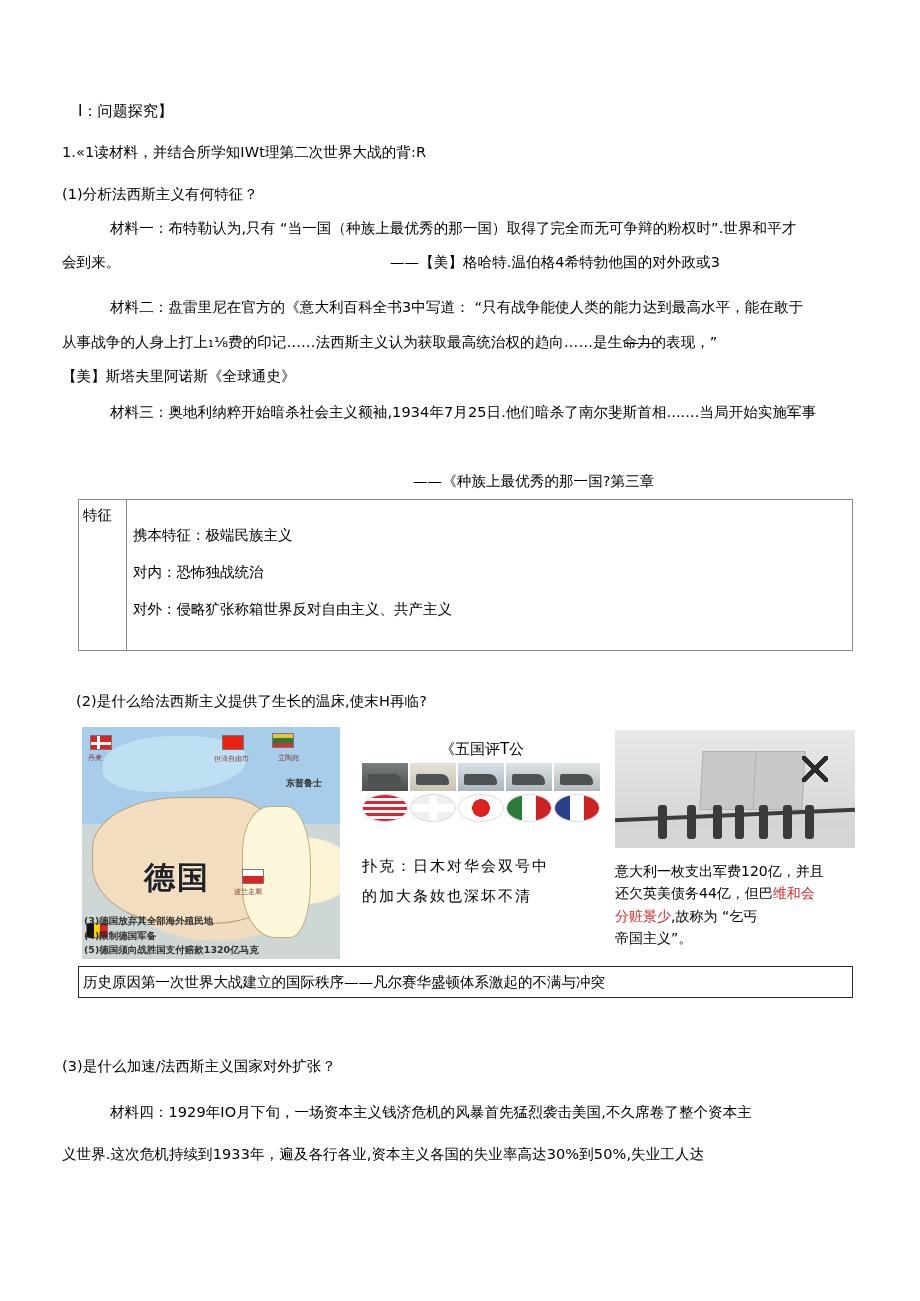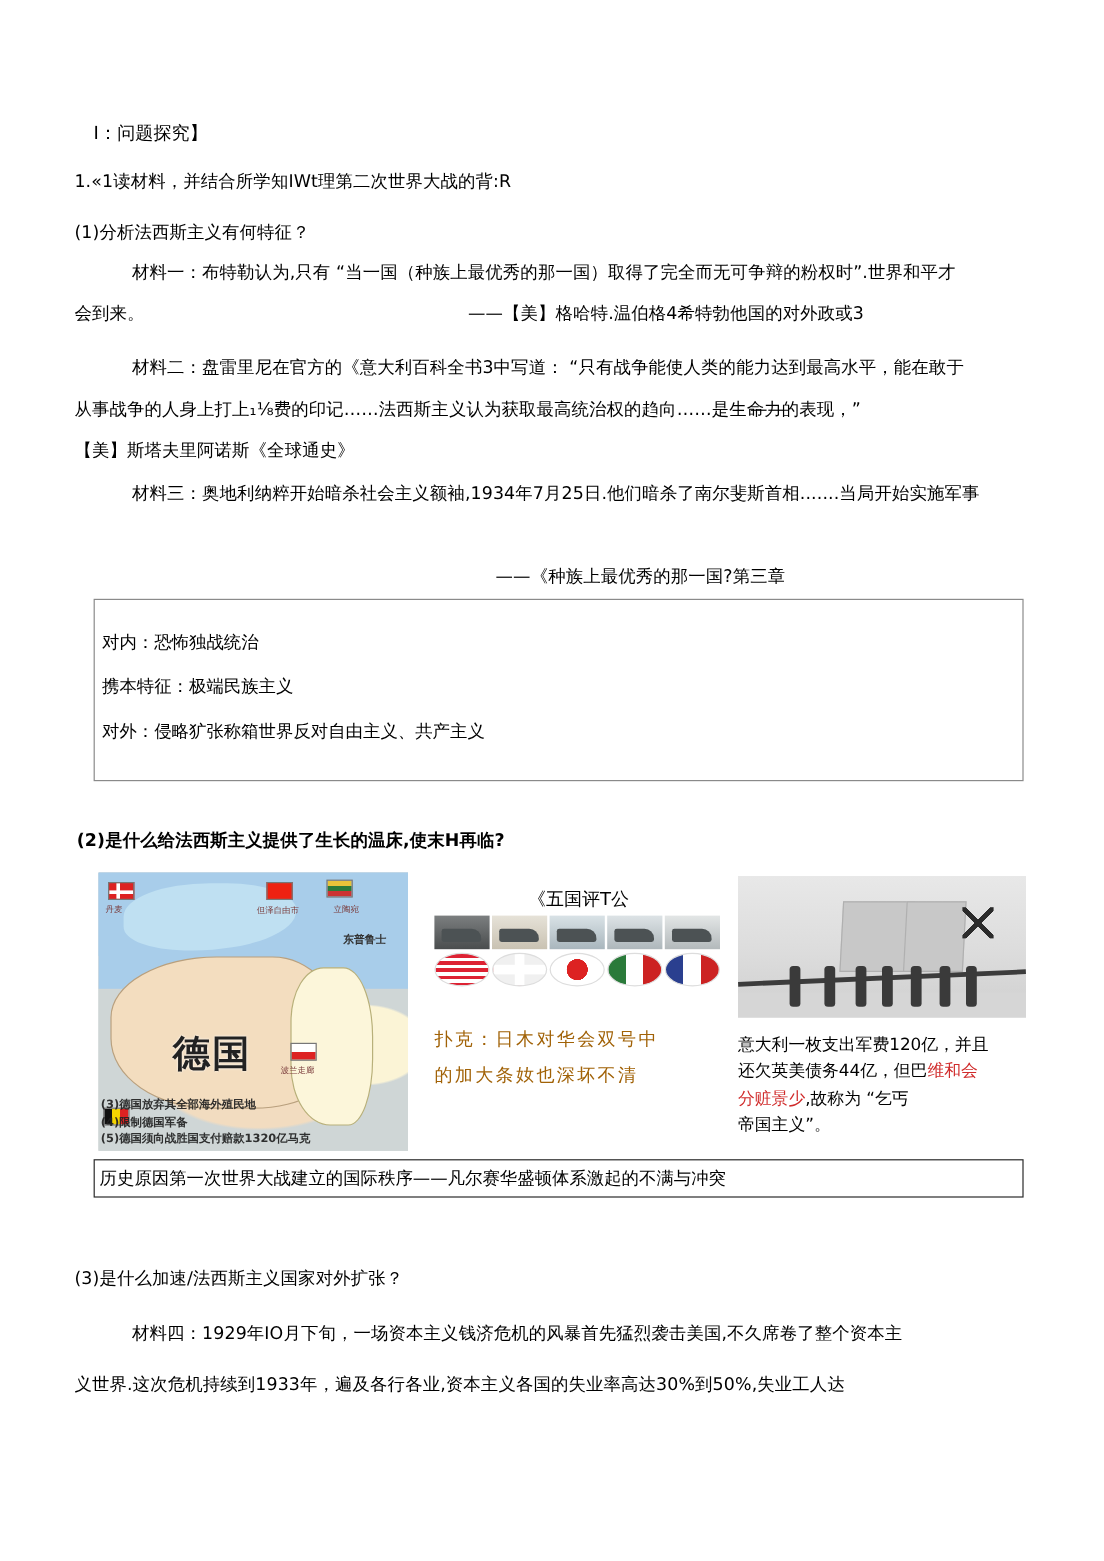--- a/index.html
+++ b/index.html
@@ -251,21 +251,21 @@
   .o-jp { background: radial-gradient(circle at 50% 50%, #d22 0 34%, #fff 35%); }
   .o-it { background: linear-gradient(90deg,#2a7a3a 33%,#fff 33% 66%,#c22 66%); }
   .o-fr { background: linear-gradient(90deg,#2a3f8f 33%,#fff 33% 66%,#c22 66%); }
 
   .hand-text {
     margin-top: 26px;
     font-family: "DejaVu Serif", "Liberation Serif", serif;
     font-size: 15px;
     line-height: 2.0;
     letter-spacing: 2px;
-    color: #a16207;
+    color: #000000;
     white-space: nowrap;
   }
 
   
   .italy-fig {
     left: 615px;
     top: 730px;
     width: 240px;
     height: 230px;
   }
@@ -356,28 +356,29 @@
 
   <div class="blk matline" style="left:110px; top:296px;">材料二：盘雷里尼在官方的《意大利百科全书3中写道： “只有战争能使人类的能力达到最高水平，能在敢于</div>
   <div class="blk matline" style="left:62px; top:331px;">从事战争的人身上打上₁⅛费的印记……法西斯主义认为获取最高统治权的趋向……是生命力的表现，”</div>
   <div class="blk matline" style="left:625px; top:331px;">——</div>
   <div class="blk matline" style="left:62px; top:365px;">【美】斯塔夫里阿诺斯《全球通史》</div>
 
   <div class="blk matline" style="left:110px; top:401px;">材料三：奥地利纳粹开始暗杀社会主义额袖,1934年7月25日.他们暗杀了南尔斐斯首相.......当局开始实施军事</div>
   <div class="blk matline" style="left:413px; top:470px;">——《种族上最优秀的那一国?第三章</div>
 
   <div class="feature-table">
+    <div class="ft-col-left">特征</div>
     <div class="ft-col-right">
+      <div class="ft-row">携本特征：极端民族主义</div>
       <div class="ft-row">对内：恐怖独战统治</div>
-      <div class="ft-row">携本特征：极端民族主义</div>
       <div class="ft-row">对外：侵略犷张称箱世界反对自由主义、共产主义</div>
     </div>
   </div>
 
-  <div class="blk qline" style="left:64px; top:690px;font-weight:bold;">(2)是什么给法西斯主义提供了生长的温床,使末H再临?</div>
+  <div class="blk qline" style="left:76px; top:690px;">(2)是什么给法西斯主义提供了生长的温床,使末H再临?</div>
 
   <div class="img-row">
 
     <div class="imgbox map-fig">
       <div class="map-inner">
         <div class="map-sea"></div>
         <div class="map-sea2"></div>
         <div class="map-land"></div>
         <div class="map-land2"></div>
 

